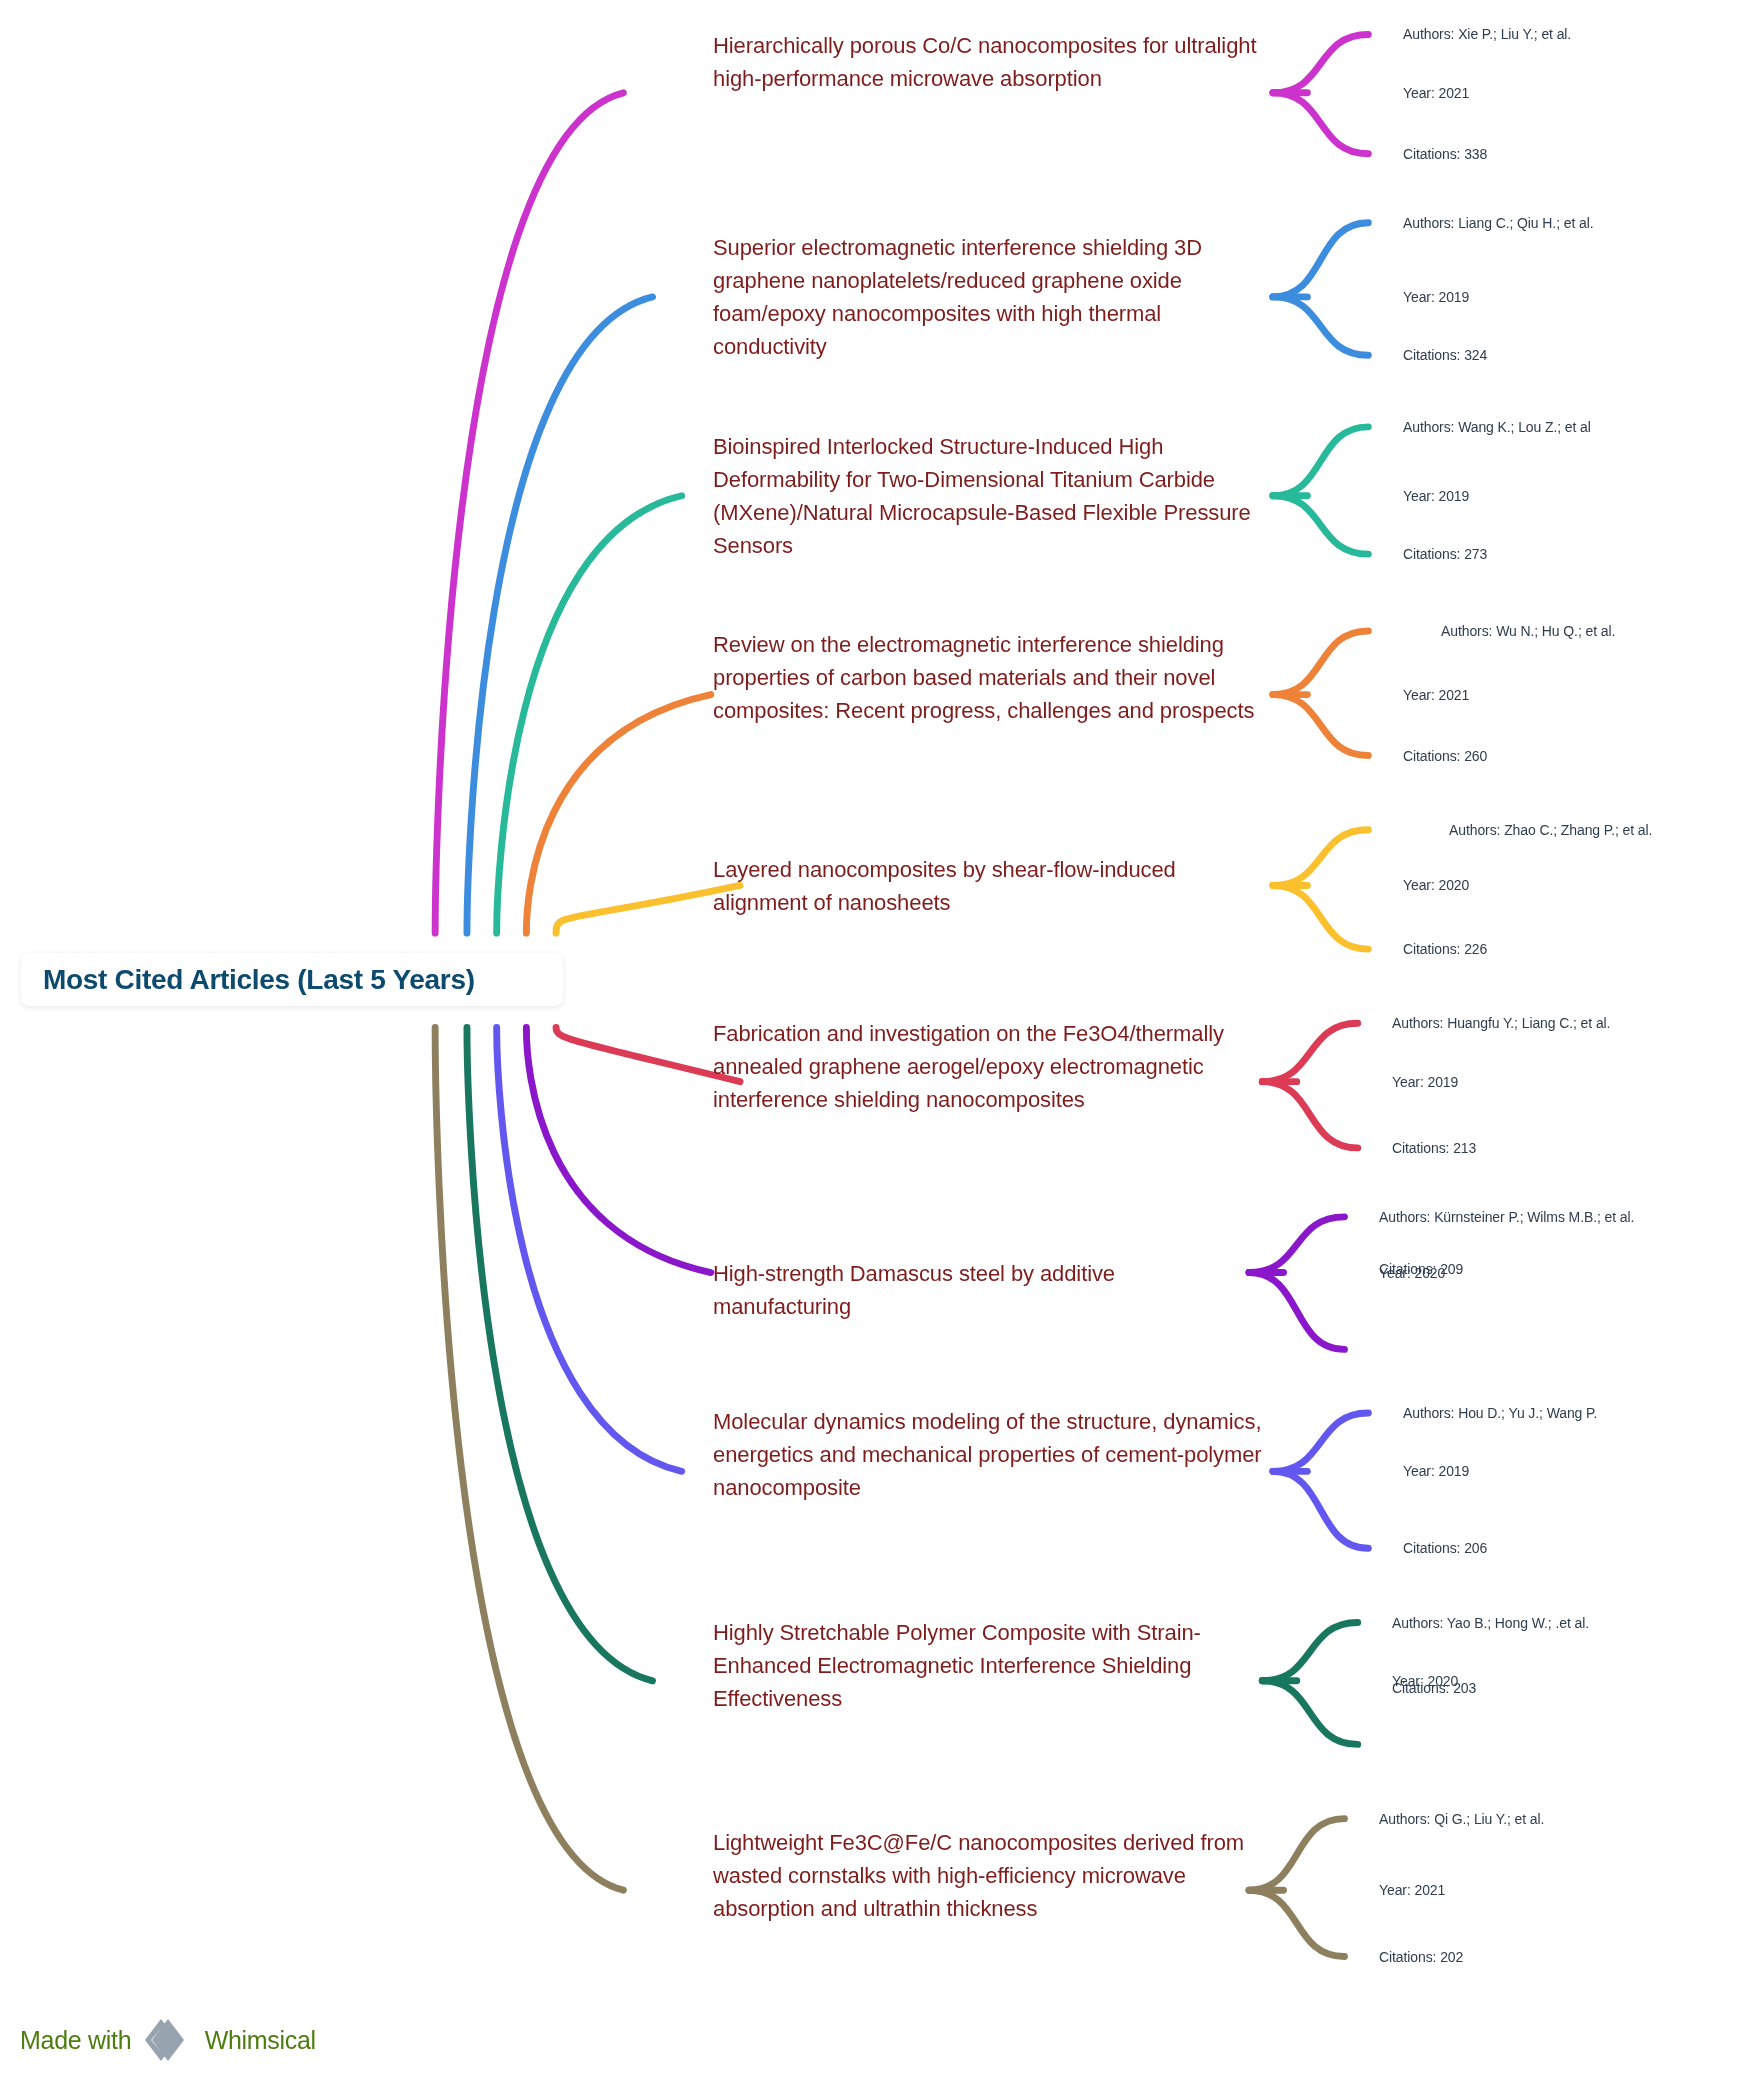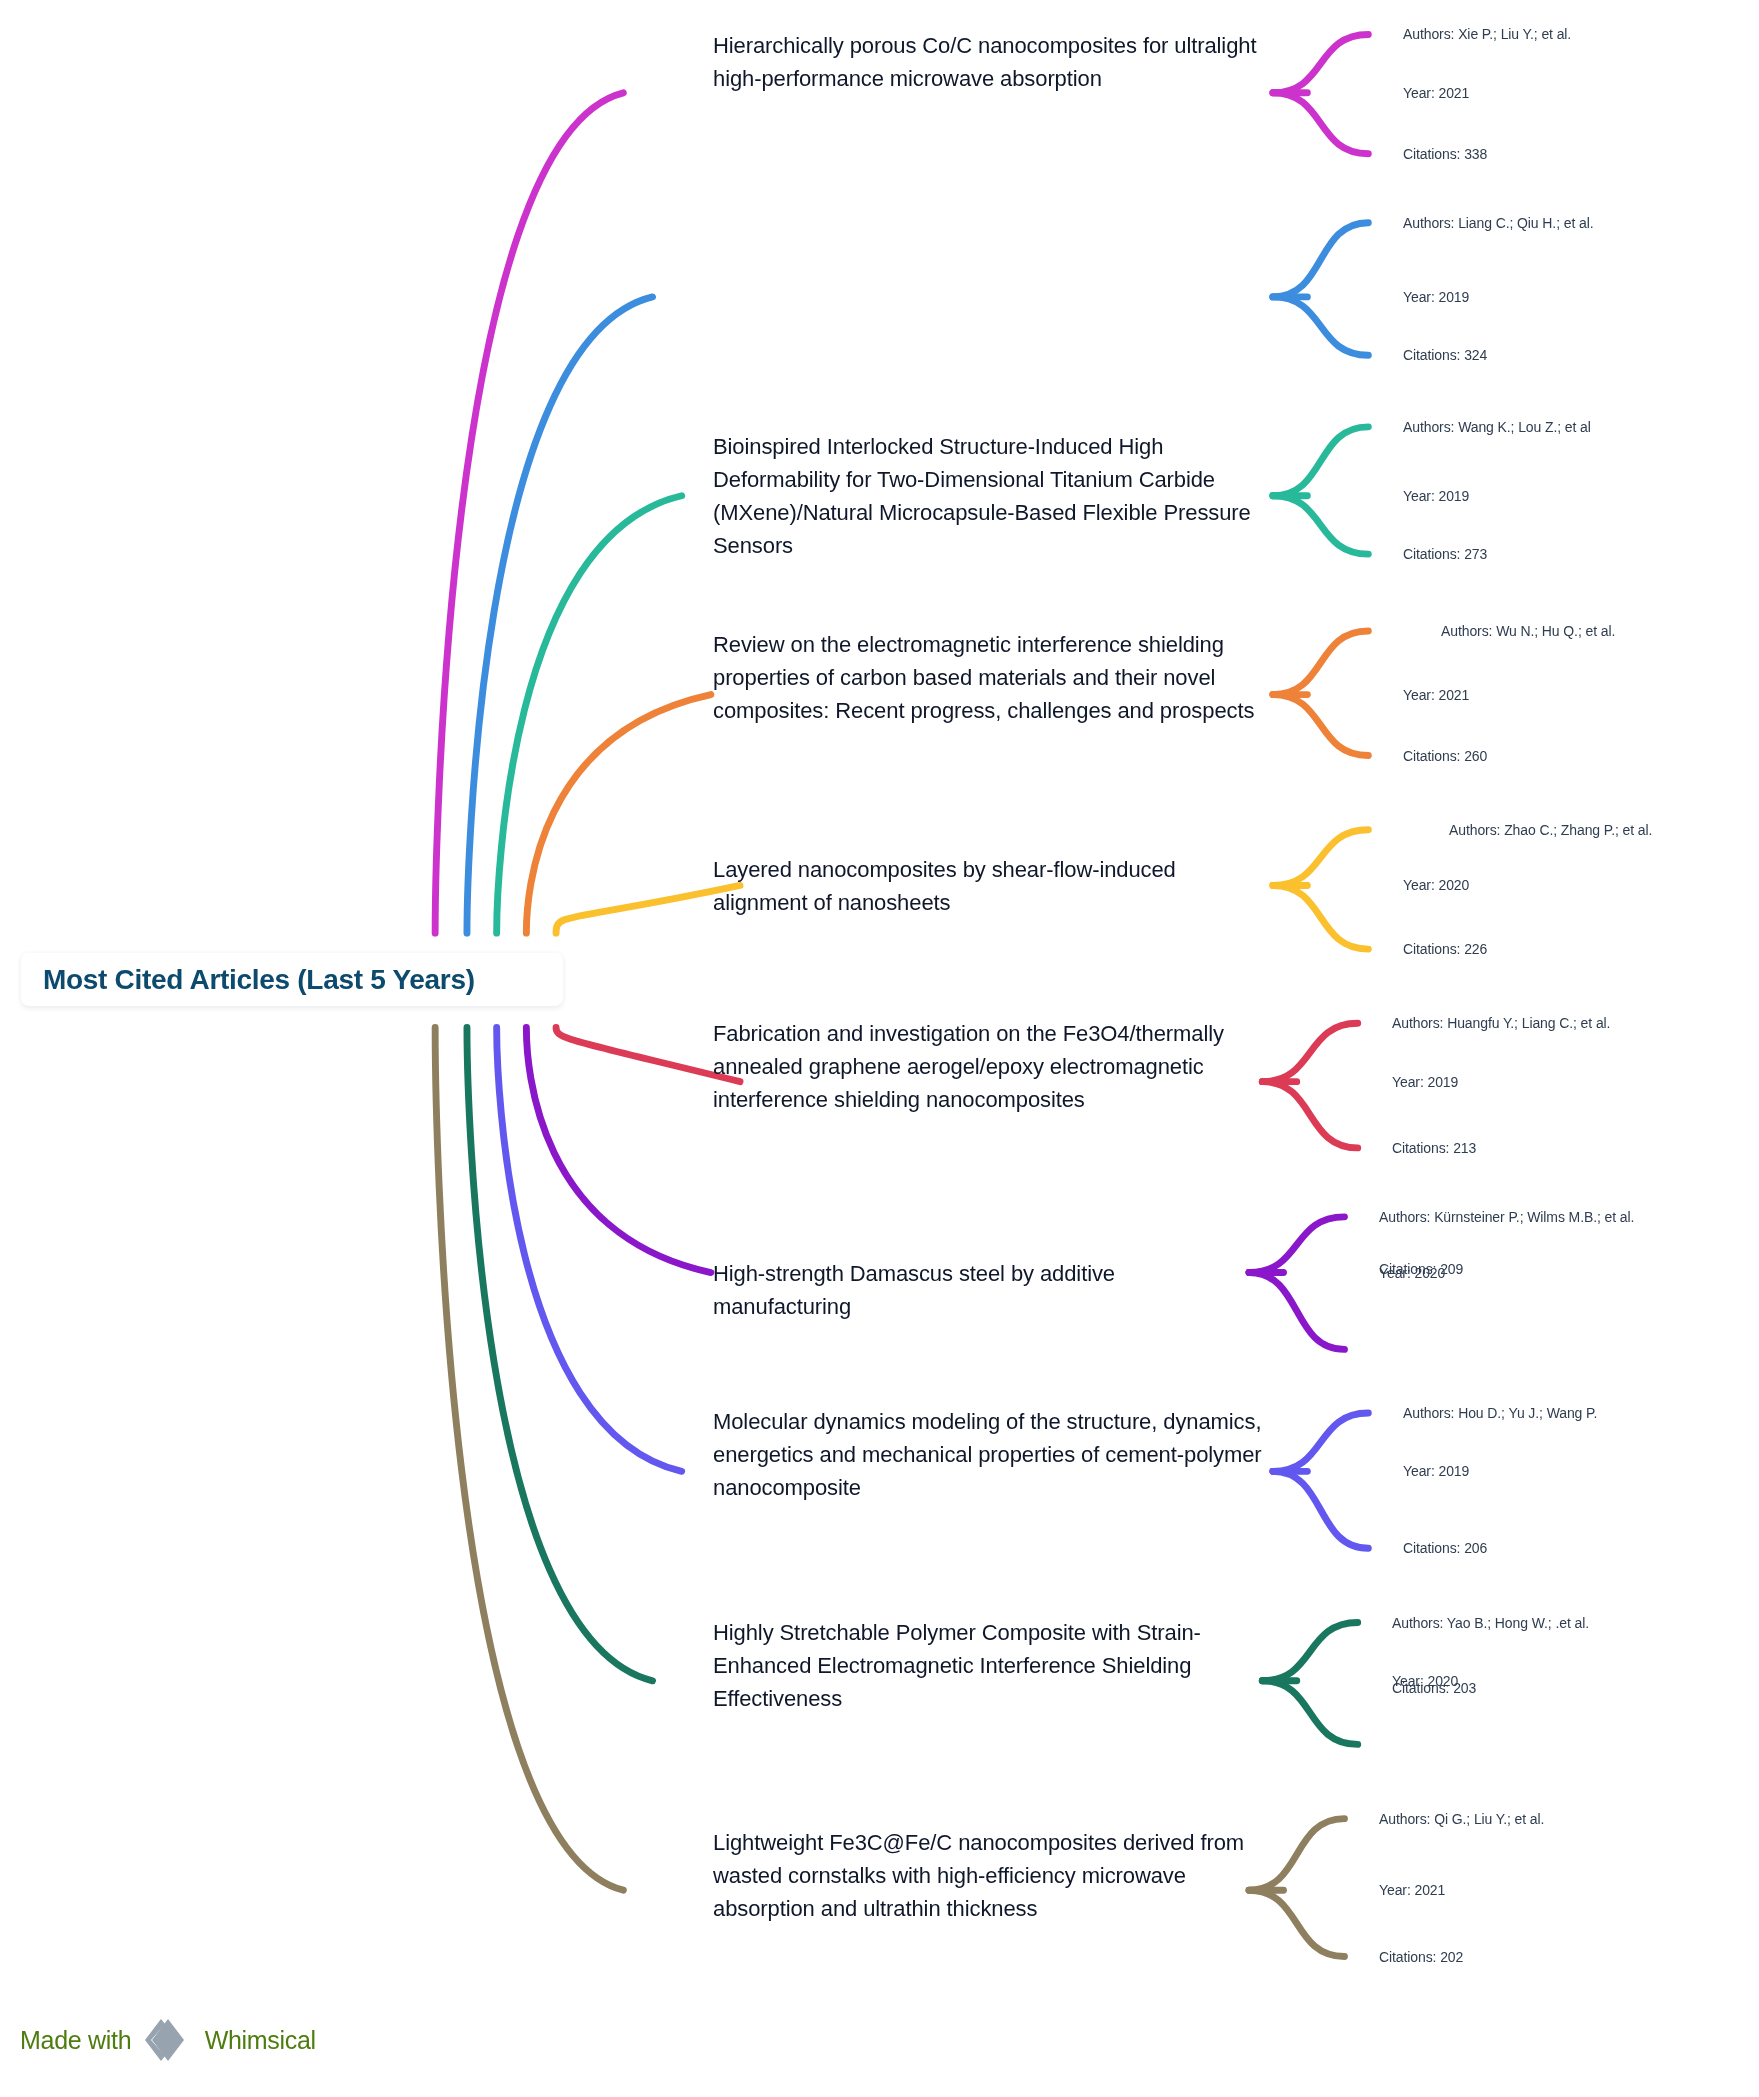--- a/index.html
+++ b/index.html
@@ -55,21 +55,21 @@
     padding-left: 22px;
     white-space: nowrap;
   }
 
   
   .topic {
     position: absolute;
     z-index: 3;
     font-size: 22px;
     line-height: 33px;
-    color: #0f172a;
+    color: #7f1d1d;
     letter-spacing: -0.1px;
     width: 594px;
   }
 
   
   .leaf {
     position: absolute;
     z-index: 3;
     font-size: 14px;
     line-height: 25.5px;
@@ -182,20 +182,23 @@
   <div class="leaf" style="left:1403px; top:22px;">
     <span>Authors: Xie P.; Liu Y.; et al.</span>
   </div>
   <div class="leaf" style="left:1403px; top:81px;">
     <span>Year: 2021</span>
   </div>
   <div class="leaf" style="left:1403px; top:142px;">
     <span>Citations: 338</span>
   </div>
 
+  <div class="topic" style="left:713px; top:231px; width:565px;">
+    <span>Superior electromagnetic interference shielding 3D graphene nanoplatelets/reduced graphene oxide foam/epoxy nanocomposites with high thermal conductivity</span>
+  </div>
   <div class="leaf" style="left:1403px; top:211px;">
     <span>Authors: Liang C.; Qiu H.; et al.</span>
   </div>
   <div class="leaf" style="left:1403px; top:285px;">
     <span>Year: 2019</span>
   </div>
   <div class="leaf" style="left:1403px; top:343px;">
     <span>Citations: 324</span>
   </div>
 

